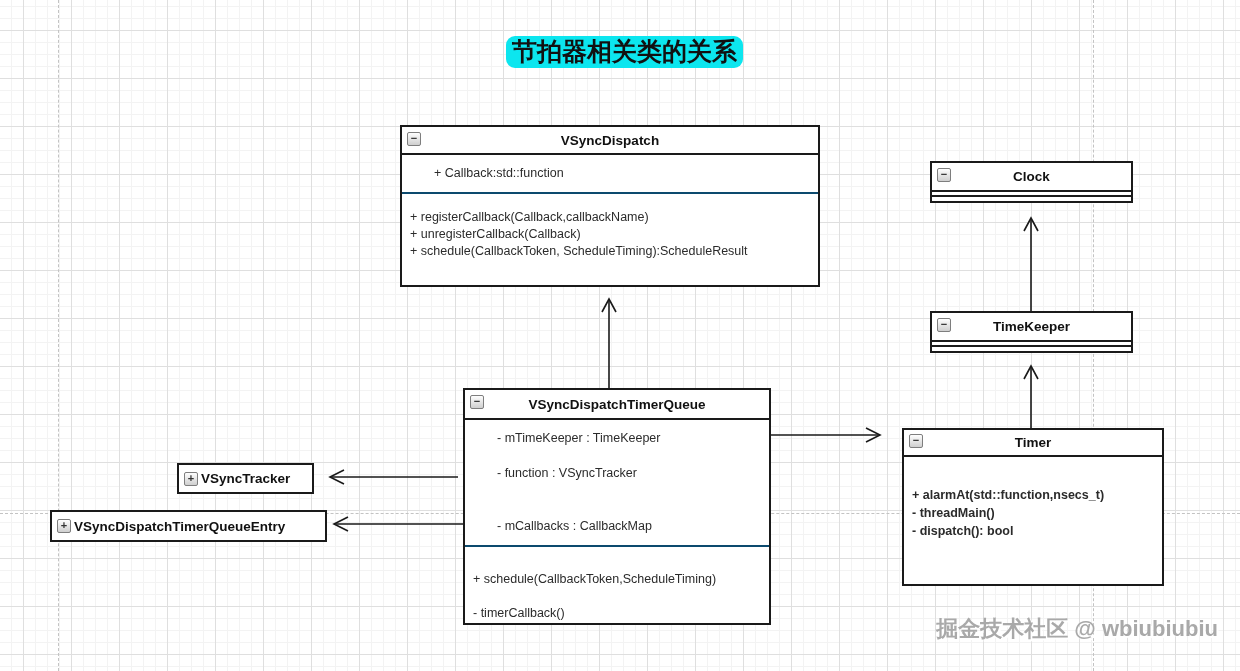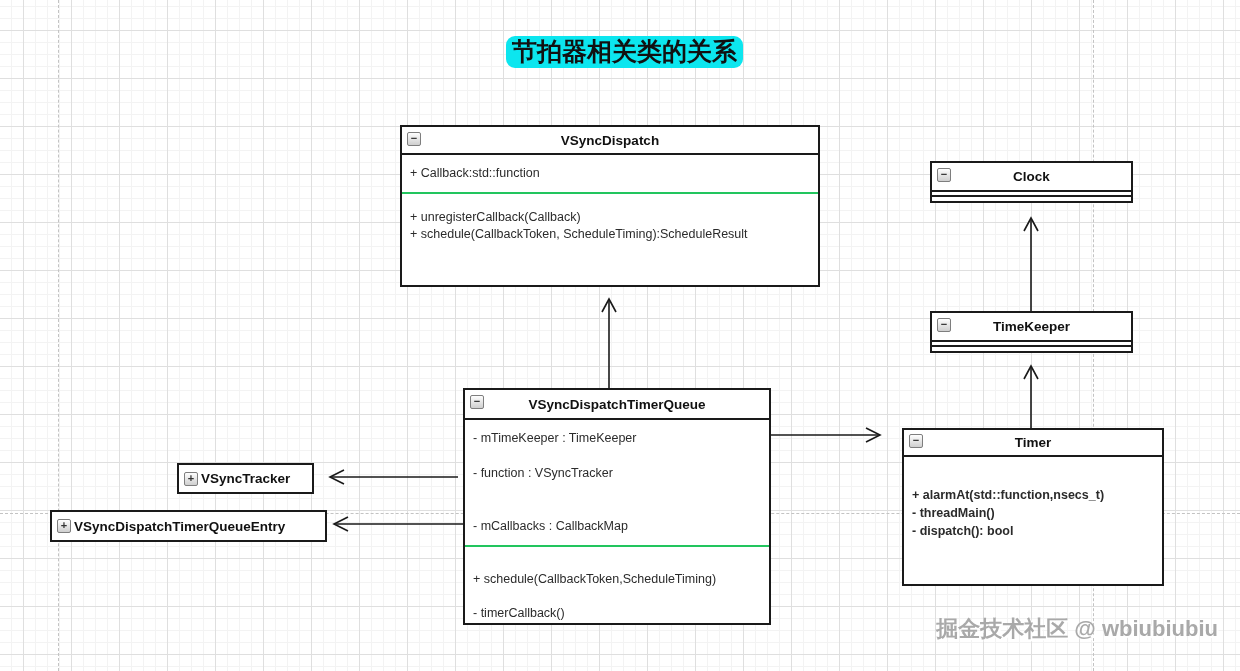--- a/index.html
+++ b/index.html
@@ -27,21 +27,21 @@
   .uml-class{
     position:absolute;box-sizing:border-box;border:2px solid #1a1a1a;background:#fff;
     display:flex;flex-direction:column;color:#2b2b2b;
   }
   .uml-title{
     position:relative;box-sizing:border-box;border-bottom:2px solid #1a1a1a;
     display:flex;align-items:center;justify-content:center;
     font-weight:bold;font-size:13.5px;color:#111;flex:0 0 auto;
   }
   .uml-sec{box-sizing:border-box;flex:0 0 auto;overflow:hidden;}
-  .uml-sec.divided{border-bottom:2px solid #22c55e;}
+  .uml-sec.divided{border-bottom:2px solid #0c4a6e;padding-left:24px;}
   .uml-sec.last{flex:1 1 auto;}
   .member{font-size:12.5px;line-height:17px;padding-left:8px;white-space:pre;color:#2b2b2b;}
 
   .toggle{
     box-sizing:border-box;width:14px;height:14px;border:1px solid #7e7e7e;border-radius:2px;
     background:linear-gradient(#fefefe,#cfcfcf);
     font-size:11px;font-weight:bold;line-height:11px;text-align:center;color:#333;
     display:inline-block;flex:0 0 auto;
   }
   .toggle.abs{position:absolute;left:5px;top:5px;}
@@ -105,20 +105,21 @@
 
   <div class="uml-class" style="left:400px;top:125px;width:420px;height:162px;">
     <div class="uml-title" style="height:28px;">
       <span class="toggle abs">−</span>
       <span>VSyncDispatch</span>
     </div>
     <div class="uml-sec divided" style="height:39px;display:flex;align-items:center;">
       <div class="member">+ Callback:std::function</div>
     </div>
     <div class="uml-sec last" style="padding-top:15px;">
+      <div class="member">+ registerCallback(Callback,callbackName)</div>
       <div class="member">+ unregisterCallback(Callback)</div>
       <div class="member">+ schedule(CallbackToken, ScheduleTiming):ScheduleResult</div>
     </div>
   </div>
 
   <div class="uml-class" style="left:930px;top:161px;width:203px;height:42px;">
     <div class="uml-title" style="height:29px;">
       <span class="toggle abs">−</span>
       <span>Clock</span>
     </div>

